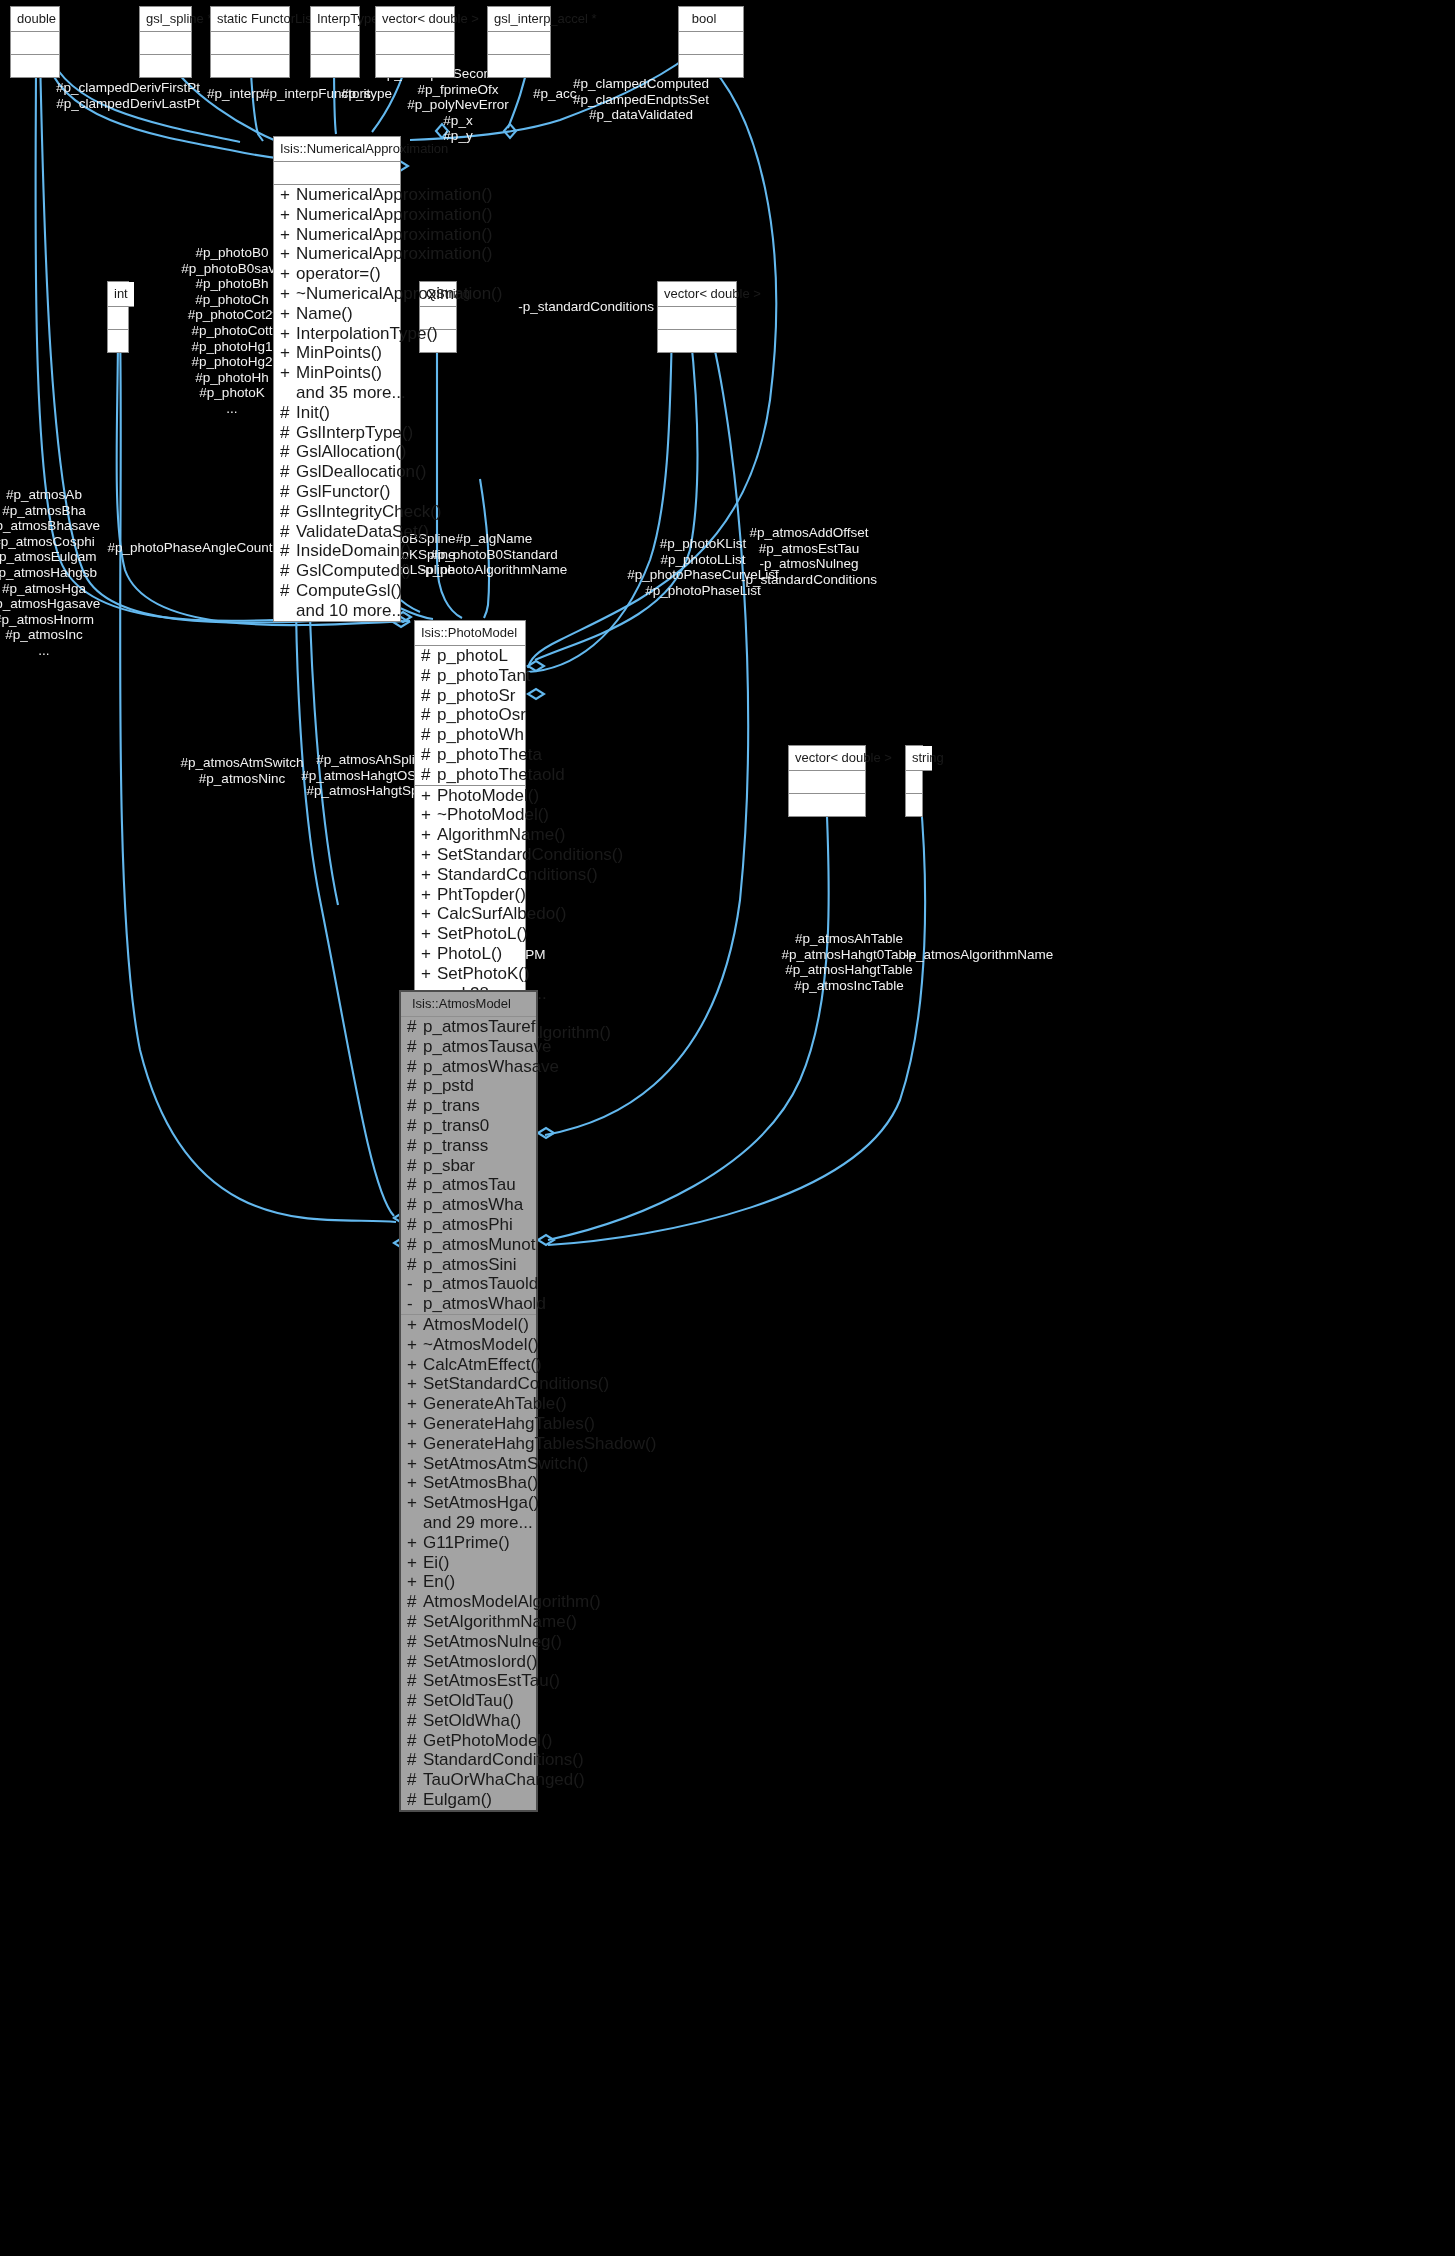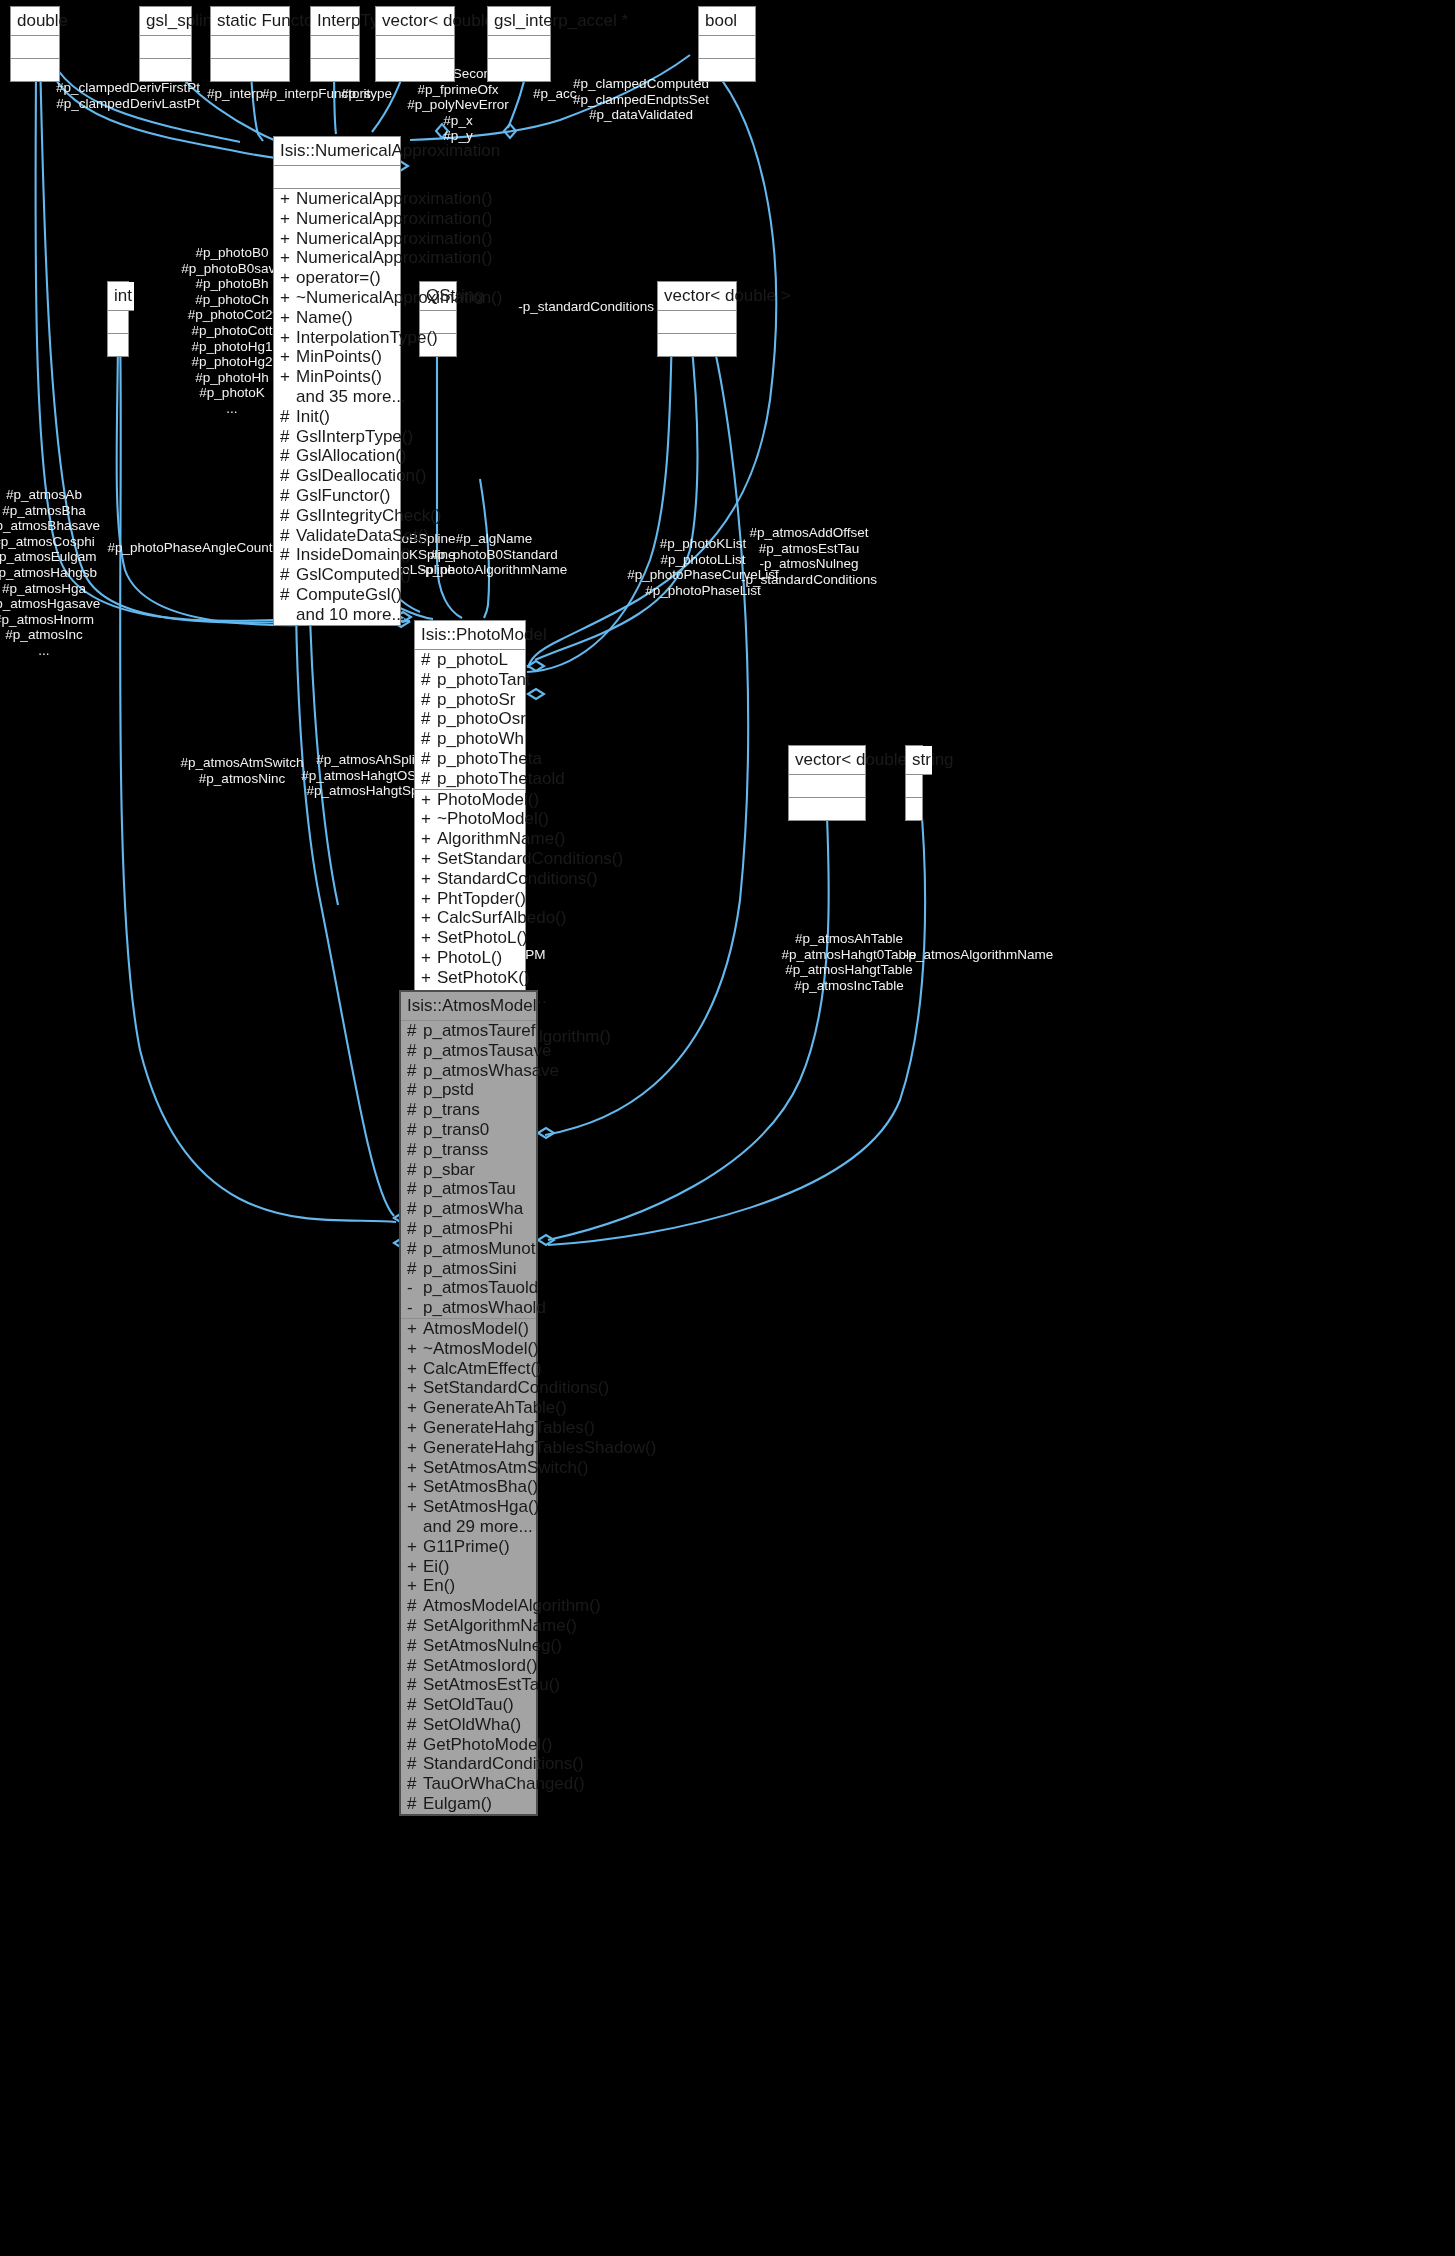--- a/index.html
+++ b/index.html
@@ -28,21 +28,21 @@
   .node {
     position: absolute;
     background: #ffffff;
     border: 1px solid #8f8f8f;
     box-sizing: border-box;
     color: #1a1a1a;
     z-index: 5;
   }
   .node .title {
     text-align: center;
-    font-size: 17px;
+    font-size: 13px;
     line-height: 1;
     padding: 5px 20px 6px 6px;
     white-space: nowrap;
     border-bottom: 1px solid #8f8f8f;
     background: #ffffff;
   }
   .node.highlight {
     background: #b91c1c;
     border: 2px solid #4d4d4d;
   }
@@ -185,21 +185,21 @@
     <div class="sec empty"></div>
     <div class="sec empty"></div>
   </div>
 
   <div class="node plain" style="left:487px; top:6px; width:64px;">
     <div class="title">gsl_interp_accel *</div>
     <div class="sec empty"></div>
     <div class="sec empty"></div>
   </div>
 
-  <div class="node plain" style="left:698px; top:6px; width:58px;">
+  <div class="node plain" style="left:678px; top:6px; width:66px;">
     <div class="title">bool</div>
     <div class="sec empty"></div>
     <div class="sec empty"></div>
   </div>
 
   <div class="node plain" style="left:107px; top:281px; width:22px;">
     <div class="title">int</div>
     <div class="sec empty"></div>
     <div class="sec empty"></div>
   </div>

